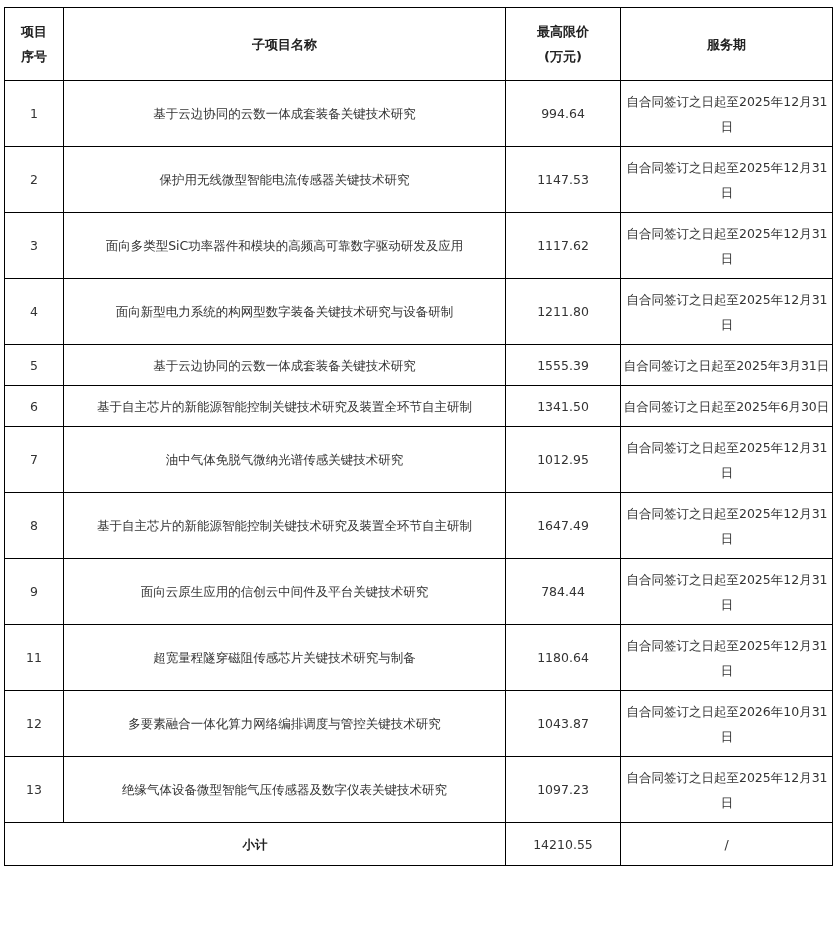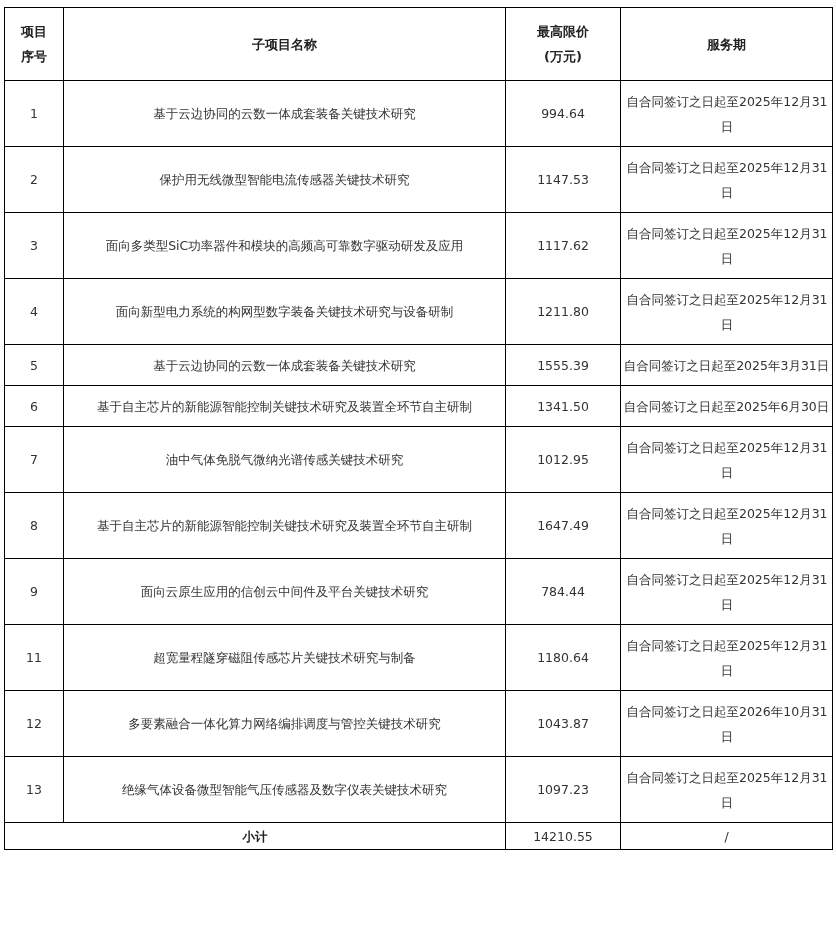--- a/index.html
+++ b/index.html
@@ -38,21 +38,21 @@
       color: #222222;
       font-size: 13px;
     }
     col.c-no { width: 59px; }
     col.c-name { width: 442px; }
     col.c-price { width: 115px; }
     col.c-period { width: 212px; }
     tr.hdr { height: 73px; }
     tr.tall { height: 66px; }
     tr.short { height: 41px; }
-    tr.total { height: 27px; padding-left: 48px; }
+    tr.total { height: 43px; padding-left: 48px; }
     tr.total td.lbl { font-weight: bold; color: #222222; }
     .period { display: inline-block; width: 208px; word-break: break-all; }
     .nowrap { white-space: nowrap; }
   </style>
 </head>
 <body>
 
 <table class="grid">
   <colgroup>
     <col class="c-no">

